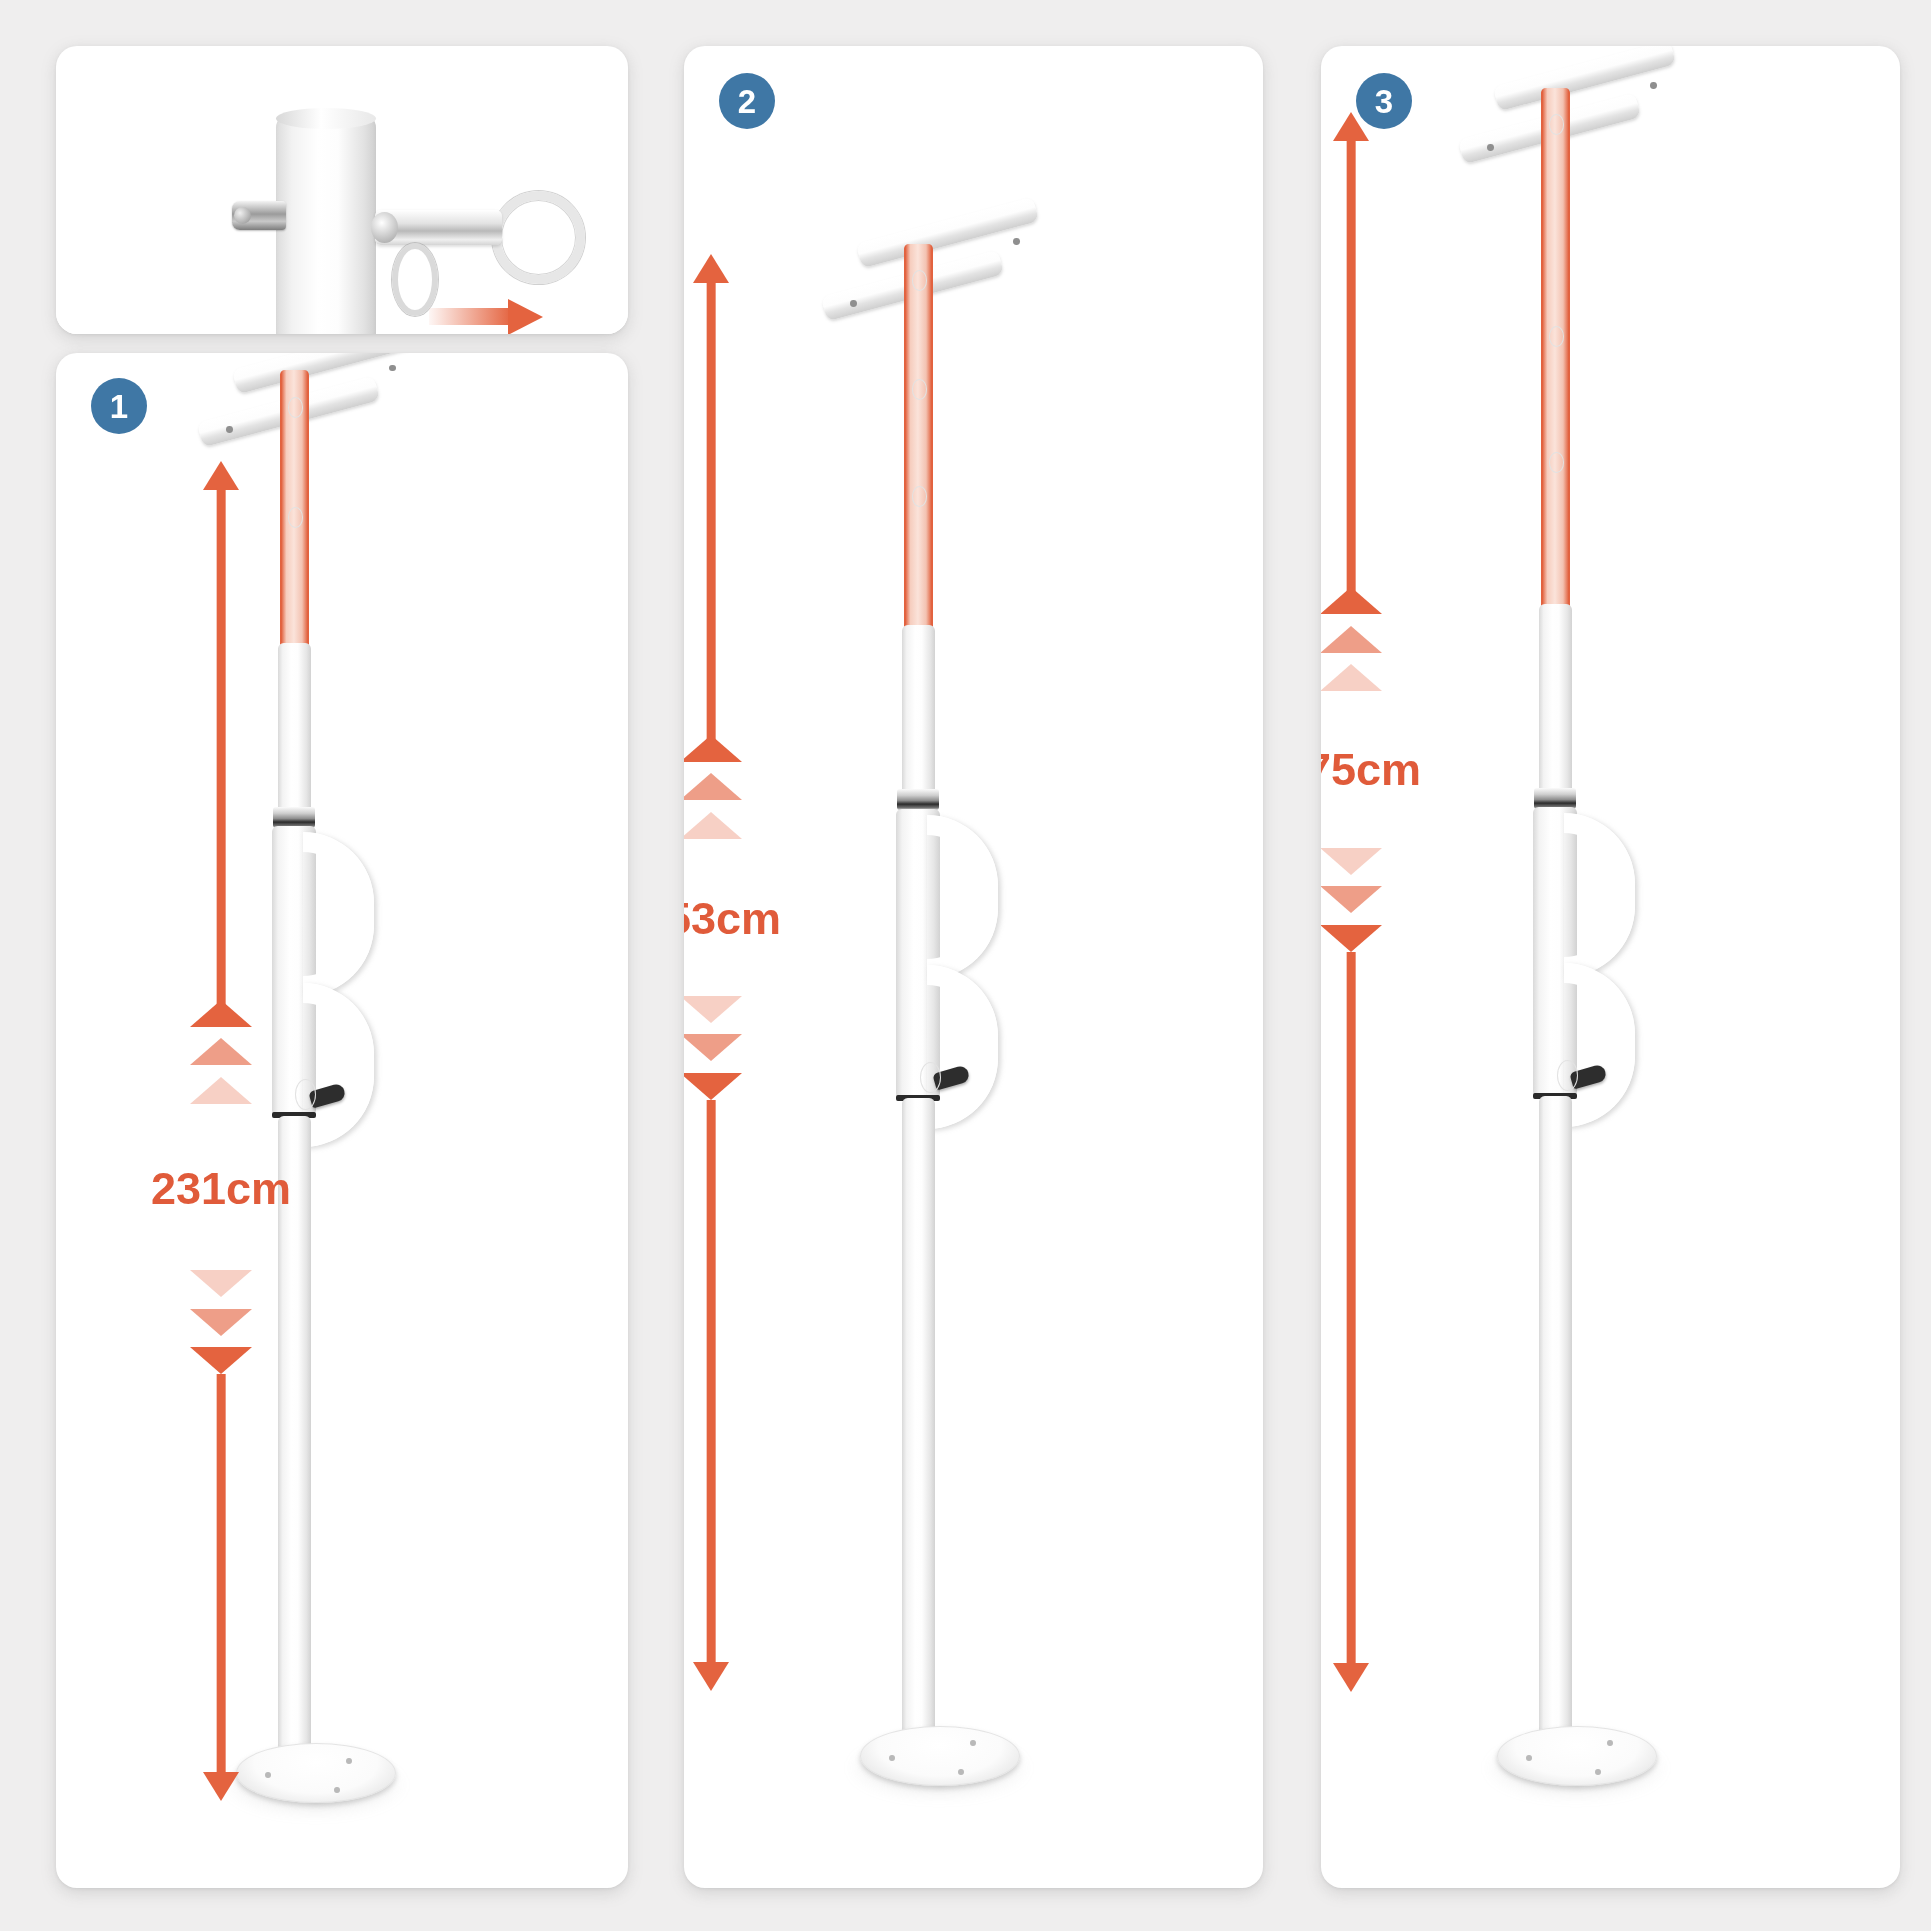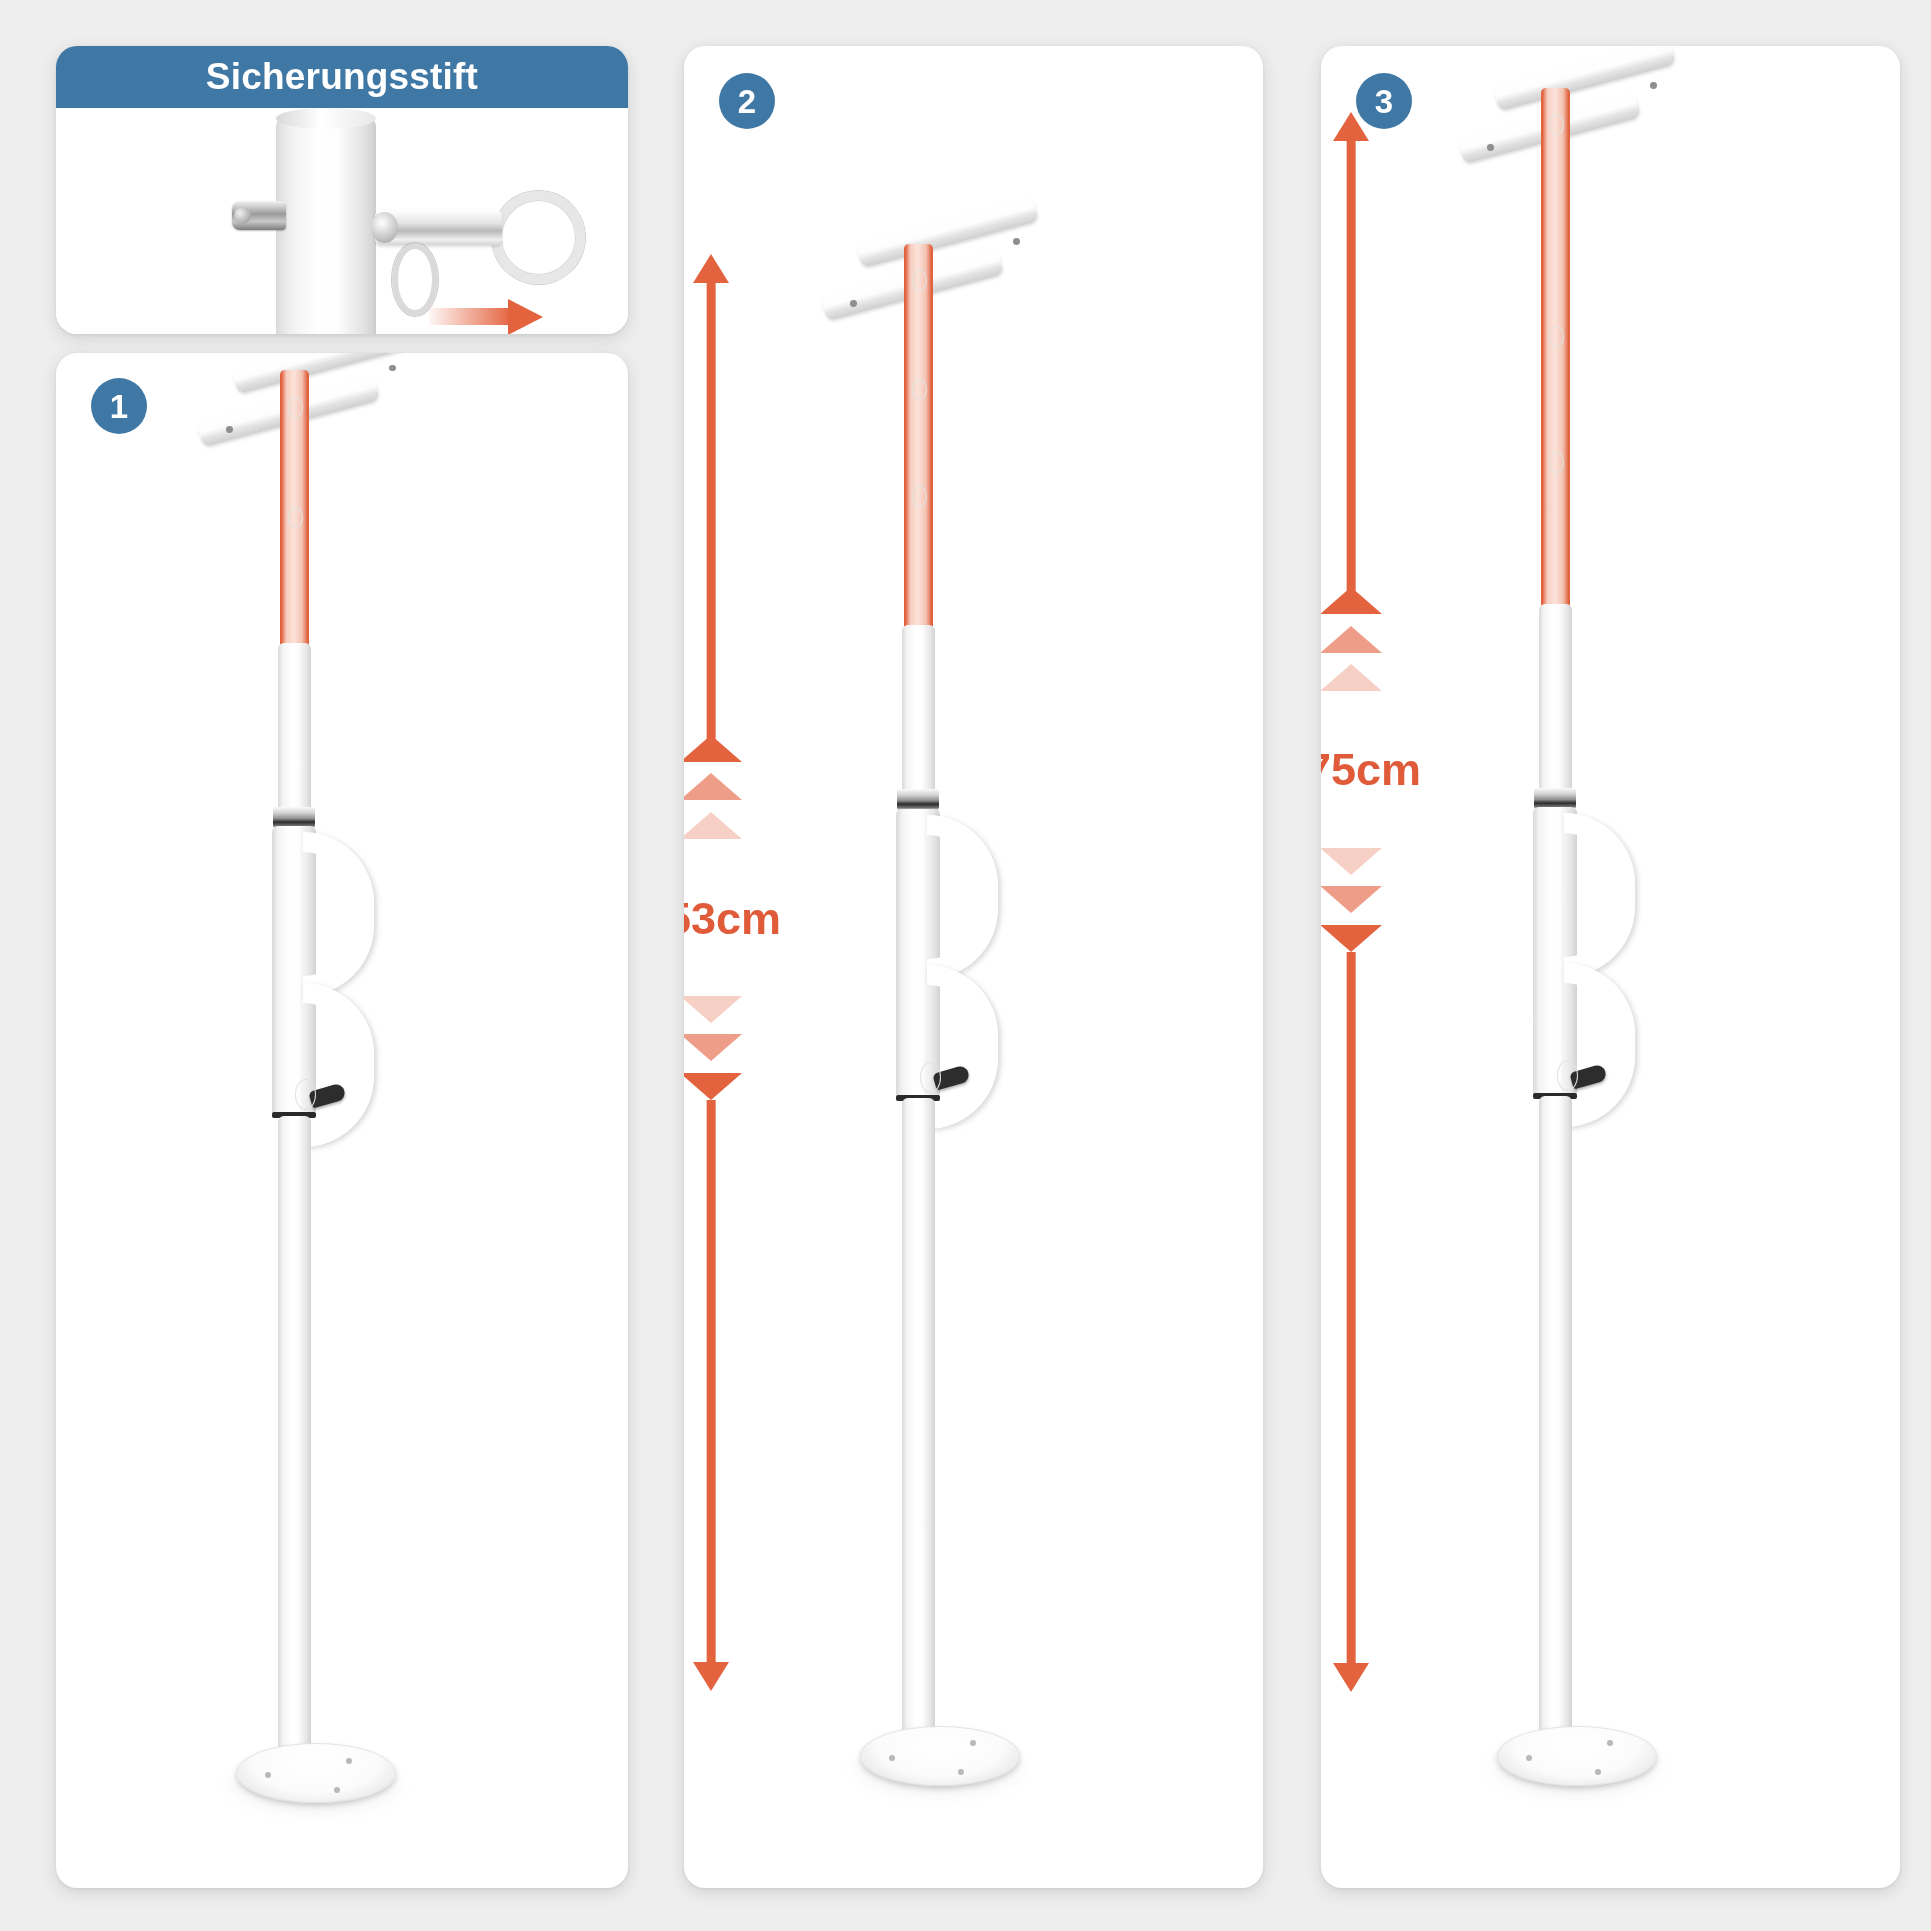--- a/index.html
+++ b/index.html
@@ -224,23 +224,20 @@
     white-space: nowrap;
     line-height: 1;
   }
 </style>
 </head>
 <body>
 
 <div id="stage">
 
   <div class="card" id="card-pin">
-    <div class="banner">
-      <span class="banner-text">Sicherungsstift</span>
-    </div>
 
     <div class="pin-scene">
       <div class="pin-tube"></div>
       <div class="pin-tube-top"></div>
       <div class="pin-nub"></div>
       <div class="pin-ring"></div>
       <div class="pin-shaft"></div>
       <div class="pin-shaft-head"></div>
       <div class="pin-loop"></div>
       <div class="pin-arrow">
@@ -280,20 +277,35 @@
 
       <div class="seg seg-white" style="left:222px; top:763px; width:33px; height:676px;"></div>
 
       <div class="base-shadow" style="left:172px; top:1402px; width:174px; height:60px;"></div>
       <div class="base" style="left:180px; top:1390px; width:160px; height:60px;"></div>
       <div class="base-dot" style="left:209px; top:1419px;"></div>
       <div class="base-dot" style="left:290px; top:1405px;"></div>
       <div class="base-dot" style="left:278px; top:1434px;"></div>
     </div>
 
+    <div class="measure" style="left:111px; top:108px; width:108px; height:1371px;">
+      <div class="m-head-up" style="top:0;"></div>
+      <div class="m-line" style="top:27px; height:533px;"></div>
+      <div class="chev chev-up" style="top:539px; opacity:1;"></div>
+      <div class="chev chev-up" style="top:577px; opacity:0.62;"></div>
+      <div class="chev chev-up" style="top:616px; opacity:0.30;"></div>
+
+      <div class="m-label" style="top:705px;">231cm</div>
+
+      <div class="chev chev-down" style="top:809px; opacity:0.30;"></div>
+      <div class="chev chev-down" style="top:848px; opacity:0.62;"></div>
+      <div class="chev chev-down" style="top:886px; opacity:1;"></div>
+      <div class="m-line" style="top:913px; height:400px;"></div>
+      <div class="m-head-down" style="top:1311px;"></div>
+    </div>
   </div>
 
   <div class="card" id="card-2">
     <div class="badge" style="left:35px; top:27px;">2</div>
 
     <div class="product">
       <div class="tbar" style="left:172px; top:174px; width:183px; height:25px; transform:rotate(-15deg);"></div>
       <div class="tbar" style="left:137px; top:227px; width:183px; height:25px; transform:rotate(-15deg);"></div>
       <div class="tbar-dot" style="left:329px; top:192px;"></div>
       <div class="tbar-dot" style="left:166px; top:254px;"></div>

